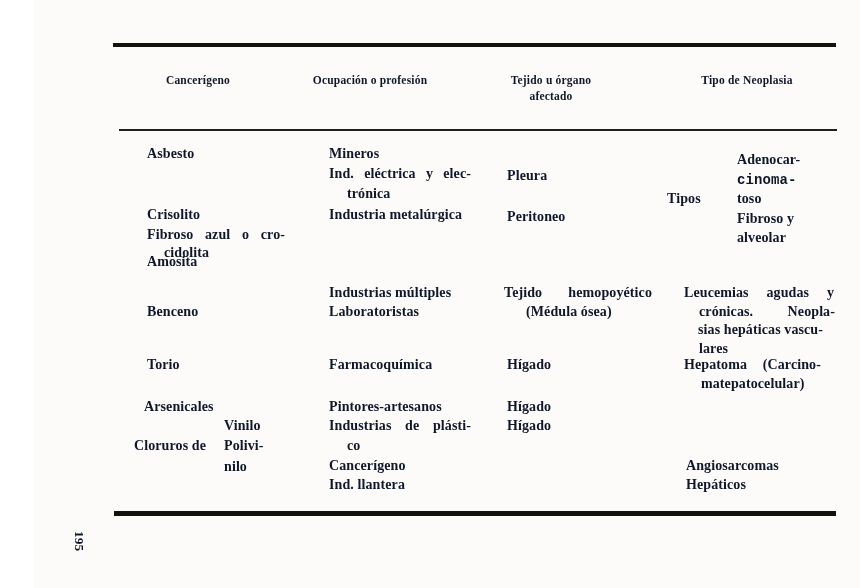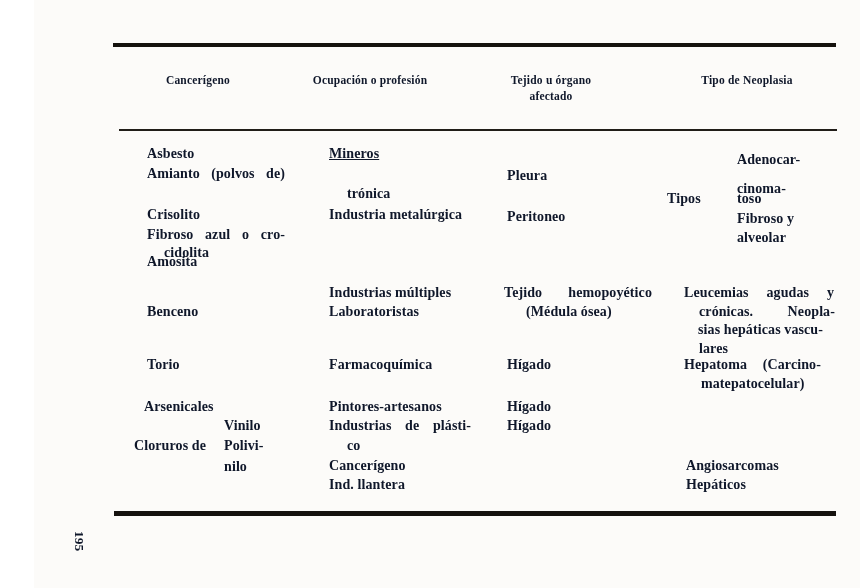--- a/index.html
+++ b/index.html
@@ -67,55 +67,55 @@
   <div class="rule rule-mid"></div>
   <div class="rule rule-bottom"></div>
 
   <div class="hdr" style="left:104px; top:74px; width:120px;">Cancerígeno</div>
   <div class="hdr" style="left:256px; top:74px; width:160px;">Ocupación o profesión</div>
   <div class="hdr" style="left:447px; top:74px; width:140px;">Tejido u órgano</div>
   <div class="hdr" style="left:447px; top:90px; width:140px;">afectado</div>
   <div class="hdr" style="left:633px; top:74px; width:160px;">Tipo de Neoplasia</div>
 
   <div class="ln" style="left:113px; top:146px;text-align:center;">Asbesto</div>
-  <div class="ln j" style="left:113px; top:166px; width:138px;">Amianto (polvos de)</div>
   <div class="ln" style="left:113px; top:207px;">Crisolito</div>
   <div class="ln j" style="left:113px; top:227px; width:138px;">Fibroso azul o cro-</div>
   <div class="ln" style="left:130px; top:245px;">cidolita</div>
   <div class="ln" style="left:113px; top:254px;">Amosita</div>
   <div class="ln" style="left:113px; top:304px;">Benceno</div>
   <div class="ln" style="left:113px; top:357px;">Torio</div>
   <div class="ln" style="left:110px; top:399px;">Arsenicales</div>
   <div class="ln" style="left:190px; top:418px;">Vinilo</div>
   <div class="ln" style="left:100px; top:438px;">Cloruros de</div>
   <div class="ln" style="left:190px; top:438px;">Polivi-</div>
   <div class="ln" style="left:190px; top:459px;">nilo</div>
 
-  <div class="ln" style="left:295px; top:146px;text-decoration:underline;">Mineros</div>
+  <div class="ln" style="left:295px; top:146px;">Mineros</div>
+  <div class="ln j" style="left:295px; top:166px; width:142px;">Ind. eléctrica y elec-</div>
   <div class="ln" style="left:313px; top:186px;">trónica</div>
   <div class="ln" style="left:295px; top:207px;">Industria metalúrgica</div>
   <div class="ln" style="left:295px; top:285px;">Industrias múltiples</div>
   <div class="ln" style="left:295px; top:304px;">Laboratoristas</div>
   <div class="ln" style="left:295px; top:357px;">Farmacoquímica</div>
   <div class="ln" style="left:295px; top:399px;">Pintores-artesanos</div>
   <div class="ln j" style="left:295px; top:418px; width:142px;">Industrias de plásti-</div>
   <div class="ln" style="left:313px; top:438px;">co</div>
   <div class="ln" style="left:295px; top:458px;">Cancerígeno</div>
   <div class="ln" style="left:295px; top:477px;">Ind. llantera</div>
 
   <div class="ln" style="left:473px; top:168px;">Pleura</div>
   <div class="ln" style="left:473px; top:209px;">Peritoneo</div>
   <div class="ln j" style="left:470px; top:285px; width:148px;">Tejido hemopoyético</div>
   <div class="ln" style="left:492px; top:304px;">(Médula ósea)</div>
   <div class="ln" style="left:473px; top:357px;">Hígado</div>
   <div class="ln" style="left:473px; top:399px;">Hígado</div>
   <div class="ln" style="left:473px; top:418px;">Hígado</div>
 
   <div class="ln" style="left:703px; top:152px;">Adenocar-</div>
-  <div class="ln" style="left:703px; top:181px;">cinoma-</div>
+  <div class="ln" style="left:703px; top:172px;font-family:Liberation Mono, monospace;">cinoma-</div>
   <div class="ln" style="left:633px; top:191px;">Tipos</div>
   <div class="ln" style="left:703px; top:191px;">toso</div>
   <div class="ln" style="left:703px; top:211px;">Fibroso y</div>
   <div class="ln" style="left:703px; top:230px;">alveolar</div>
   <div class="ln j" style="left:665px; top:304px; width:136px;">crónicas. Neopla-</div>
   <div class="ln j" style="left:650px; top:285px; width:150px;">Leucemias agudas y</div>
   <div class="ln" style="left:664px; top:322px;">sias hepáticas vascu-</div>
   <div class="ln" style="left:665px; top:341px;">lares</div>
   <div class="ln j" style="left:650px; top:357px; width:137px;">Hepatoma (Carcino-</div>
   <div class="ln" style="left:667px; top:376px;">matepatocelular)</div>

